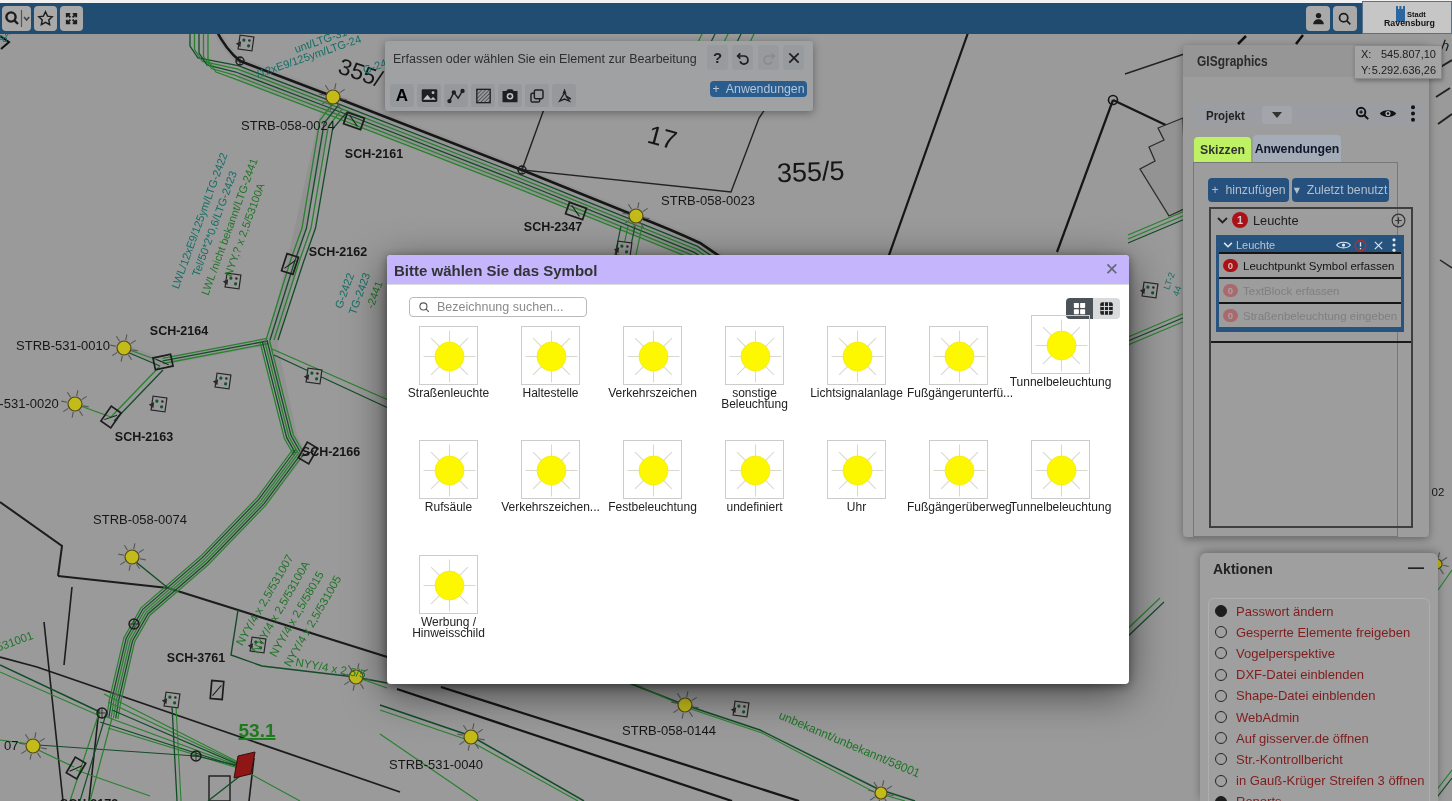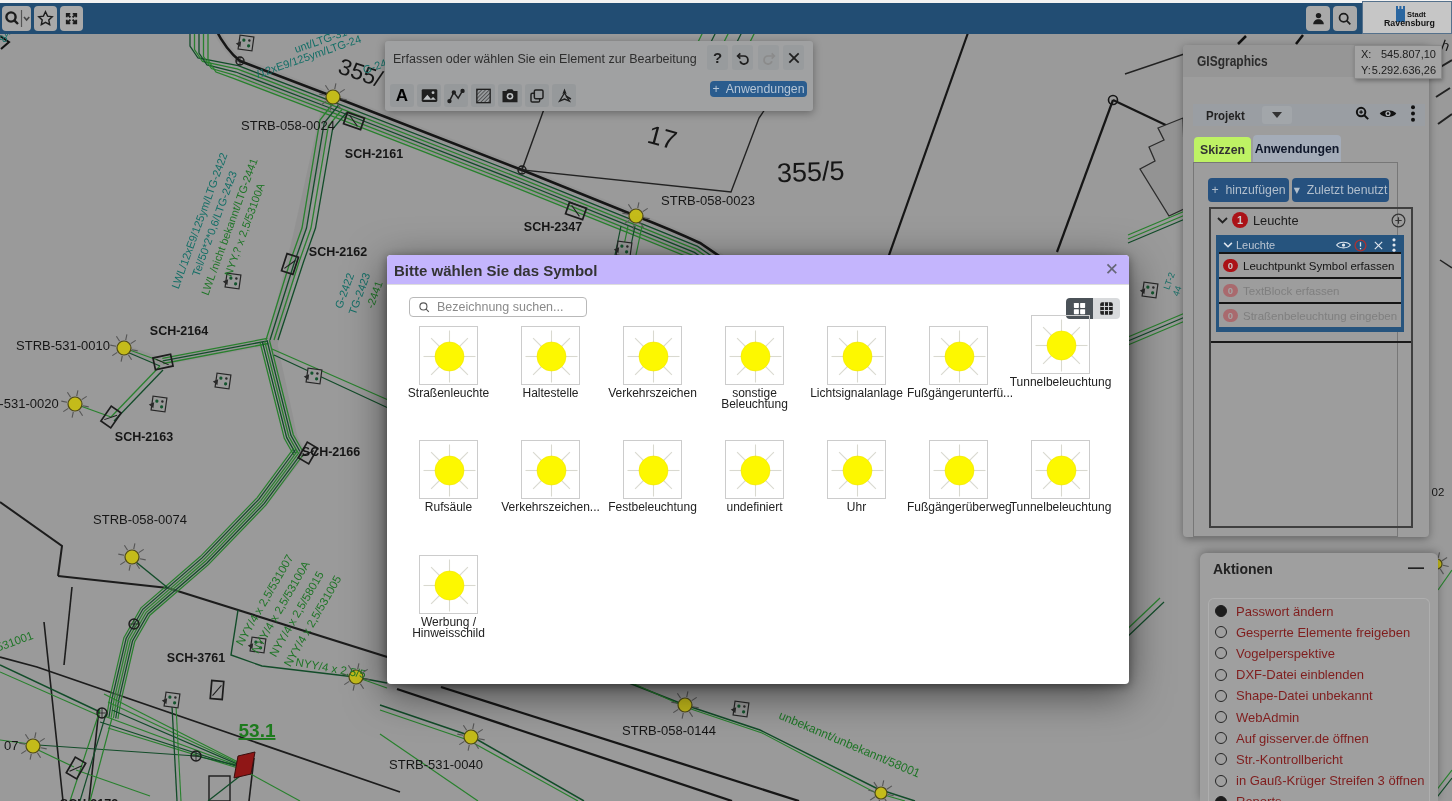--- a/index.html
+++ b/index.html
@@ -656,21 +656,21 @@
 <div class="akti" style="top:89.89999999999998px">
         <span class="rd"></span>
         <span class="aktt">Vogelperspektive</span>
       </div>
 <div class="akti" style="top:111.10000000000002px">
         <span class="rd"></span>
         <span class="aktt">DXF-Datei einblenden</span>
       </div>
 <div class="akti" style="top:132.29999999999995px">
         <span class="rd"></span>
-        <span class="aktt">Shape-Datei unbekannt</span>
+        <span class="aktt">Shape-Datei einblenden</span>
       </div>
 <div class="akti" style="top:153.5px">
         <span class="rd"></span>
         <span class="aktt">WebAdmin</span>
       </div>
 <div class="akti" style="top:174.70000000000005px">
         <span class="rd"></span>
         <span class="aktt">Auf gisserver.de öffnen</span>
       </div>
 <div class="akti" style="top:195.89999999999998px">

